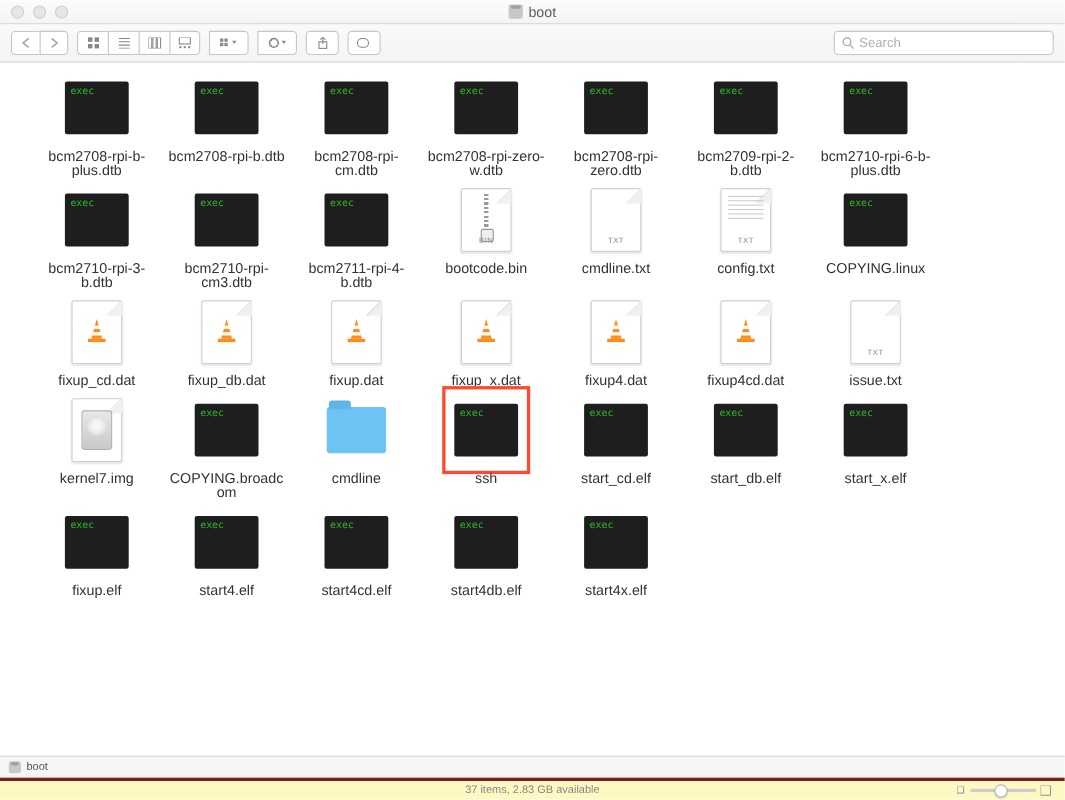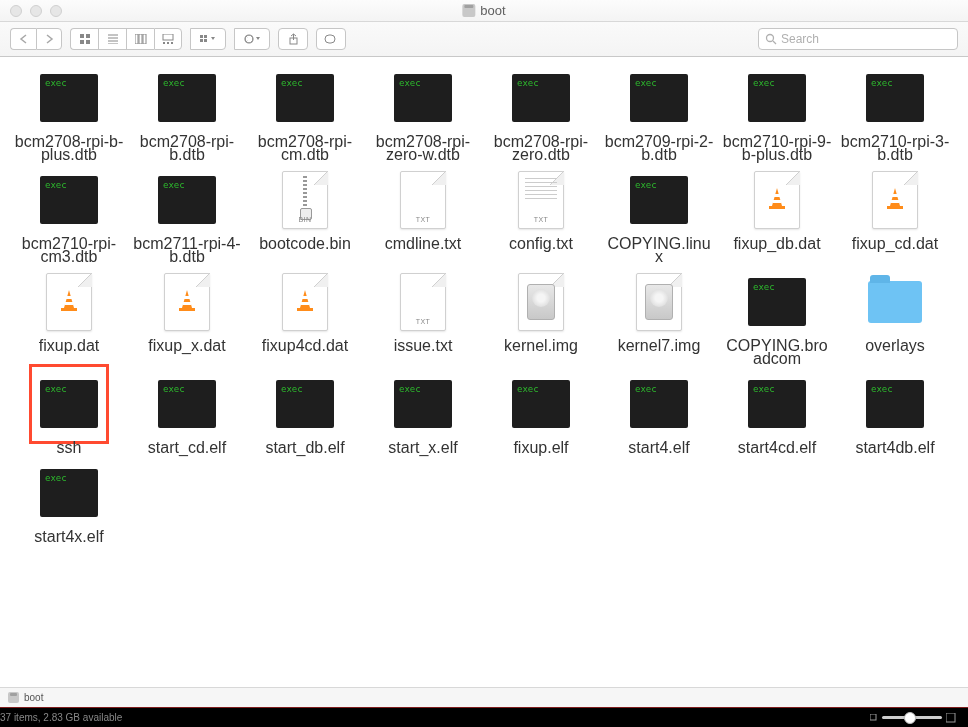--- a/index.html
+++ b/index.html
@@ -19,25 +19,25 @@
 .group .tbtn:first-child { border-radius: 4px 0 0 4px; }
 .group .tbtn:last-child { border-radius: 0 4px 4px 0; border-right: 1px solid #c6c6c6; }
 .tbtn.nav { width: 26px; }
 .tbtn.view { width: 28px; }
 .tbtn.drop { width: 36px; }
 .tbtn.single { width: 30px; margin-right: 8px; }
 .searchbox { margin-left: auto; width: 200px; height: 22px; background: #fff; border: 1px solid #c6c6c6; border-radius: 4px; display: flex; align-items: center; padding: 0 6px; color: #b0b0b0; font-size: 12px; gap: 4px; }
 .mag { width: 12px; height: 12px; }
 
 .content { height: 630px; overflow-y: auto; background: #fff; }
-.grid { display: flex; flex-wrap: wrap; padding: 10px 10px; gap: 0; }
+.grid { display: flex; flex-wrap: wrap; padding: 10px 10px; gap: 0; margin-left: 19px; }
 .item { width: 118px; display: flex; flex-direction: column; align-items: center; margin-bottom: 8px; cursor: pointer; }
 .item.highlight .icon-wrap { outline: 3px solid #ff4a30; outline-offset: 6px; }
 .icon-wrap { width: 62px; height: 62px; display: flex; align-items: center; justify-content: center; margin-bottom: 6px; }
-.label { font-size: 16px; color: #333; text-align: center; line-height: 13px; max-width: 110px; word-wrap: break-word; }
+.label { font-size: 13px; color: #333; text-align: center; line-height: 13px; max-width: 110px; word-wrap: break-word; }
 
 .exec { width: 58px; height: 48px; background: #1e1e1e; border-radius: 2px; position: relative; display: flex; align-items: flex-start; }
 .exec span { color: #2db82d; font-size: 9px; font-family: Monaco, monospace; padding: 4px 5px; }
 
 .doc { width: 46px; height: 58px; background: #fff; border: 1px solid #d0d0d0; border-radius: 2px; position: relative; box-shadow: 0 1px 2px rgba(0,0,0,0.1); }
 .dogear { position: absolute; top: -1px; right: -1px; width: 14px; height: 14px; background: linear-gradient(135deg, transparent 48%, #d0d0d0 50%, #f0f0f0 52%); }
 .ftype { position: absolute; bottom: 5px; left: 0; right: 0; text-align: center; font-size: 7px; color: #888; letter-spacing: 0.5px; }
 .cone { width: 26px; height: 26px; position: absolute; top: 14px; left: 50%; transform: translateX(-50%); }
 .zipper { position: absolute; top: 4px; left: 50%; transform: translateX(-50%); width: 4px; height: 36px; background: repeating-linear-gradient(180deg, #999 0px, #999 2px, #fff 2px, #fff 4px); }
 .zipper::after { content:""; position:absolute; bottom:-8px; left:-3px; width:10px; height:10px; border:1px solid #999; border-radius:2px; background:#eee; }
@@ -48,21 +48,21 @@
 .hdd .dogear { position: absolute; top: -1px; right: -1px; width: 14px; height: 14px; background: linear-gradient(135deg, transparent 48%, #d0d0d0 50%, #f0f0f0 52%); }
 .hdd-inner { width: 28px; height: 36px; background: linear-gradient(#e8e8e8, #c8c8c8); border-radius: 3px; position: relative; border:1px solid #b0b0b0; }
 .hdd-inner::before { content:""; position:absolute; top:4px; left:4px; right:4px; bottom:12px; border-radius:50%; background: radial-gradient(circle, #f5f5f5 30%, #d0d0d0); }
 
 .folder { width: 54px; height: 42px; background: #6ec3f4; border-radius: 3px; position: relative; }
 .folder::before { content:""; position:absolute; top:-6px; left:2px; width: 20px; height: 8px; background: #5fb5e8; border-radius: 3px 3px 0 0; }
 
 .pathbar { height: 20px; background: #f6f6f6; border-top: 1px solid #d8d8d8; display: flex; align-items: center; padding: 0 8px; gap: 5px; font-size: 10px; color: #555; }
 .pathbar .disk-icon { width: 11px; height: 11px; }
 
-.statusbar { height: 20px; background: #000000; border-top: 1px solid #7f1d1d; display: flex; align-items: center; justify-content: flex-start; font-size: 10px; color: #888; position: relative; }
+.statusbar { height: 20px; background: #fef9c3; border-top: 3px solid #7f1d1d; display: flex; align-items: center; justify-content: center; font-size: 10px; color: #888; position: relative; }
 .zoom { position: absolute; right: 12px; display: flex; align-items: center; gap: 4px; }
 .slider { width: 60px; height: 3px; background: #ccc; border-radius: 2px; position: relative; }
 .slider::after { content:""; position:absolute; top:-4px; left: 22px; width:10px; height:10px; background:#fff; border:1px solid #bbb; border-radius:50%; box-shadow:0 1px 2px rgba(0,0,0,0.2); }
 </style>
 </head>
 <body>
 
 <div class="titlebar">
   <div class="traffic">
     <div class="dot"></div>
@@ -210,21 +210,21 @@
           </div>
         </div>
         <div class="label">bcm2709-rpi-2-b.dtb</div>
       </div>
       <div class="item">
         <div class="icon-wrap">
           <div class="exec">
             <span>exec</span>
           </div>
         </div>
-        <div class="label">bcm2710-rpi-9-b-plus.dtb</div>
+        <div class="label">bcm2710-rpi-6-b-plus.dtb</div>
       </div>
       <div class="item">
         <div class="icon-wrap">
           <div class="exec">
             <span>exec</span>
           </div>
         </div>
         <div class="label">bcm2710-rpi-3-b.dtb</div>
       </div>
       <div class="item">
@@ -292,48 +292,48 @@
           <div class="doc">
             <div class="dogear"></div>
             <div class="cone"><svg viewBox="0 0 26 26">
                 <path d="M13 2l5 18H8z" fill="#ff8c1a"></path>
                 <rect x="10" y="8" width="6" height="3" fill="#fff"></rect>
                 <rect x="9" y="14" width="8" height="3" fill="#fff"></rect>
                 <rect x="5" y="20" width="16" height="3" fill="#ff8c1a"></rect>
               </svg></div>
           </div>
         </div>
+        <div class="label">fixup_cd.dat</div>
+      </div>
+      <div class="item">
+        <div class="icon-wrap">
+          <div class="doc">
+            <div class="dogear"></div>
+            <div class="cone"><svg viewBox="0 0 26 26">
+                <path d="M13 2l5 18H8z" fill="#ff8c1a"></path>
+                <rect x="10" y="8" width="6" height="3" fill="#fff"></rect>
+                <rect x="9" y="14" width="8" height="3" fill="#fff"></rect>
+                <rect x="5" y="20" width="16" height="3" fill="#ff8c1a"></rect>
+              </svg></div>
+          </div>
+        </div>
         <div class="label">fixup_db.dat</div>
       </div>
       <div class="item">
         <div class="icon-wrap">
           <div class="doc">
             <div class="dogear"></div>
             <div class="cone"><svg viewBox="0 0 26 26">
                 <path d="M13 2l5 18H8z" fill="#ff8c1a"></path>
                 <rect x="10" y="8" width="6" height="3" fill="#fff"></rect>
                 <rect x="9" y="14" width="8" height="3" fill="#fff"></rect>
                 <rect x="5" y="20" width="16" height="3" fill="#ff8c1a"></rect>
               </svg></div>
           </div>
         </div>
-        <div class="label">fixup_cd.dat</div>
-      </div>
-      <div class="item">
-        <div class="icon-wrap">
-          <div class="doc">
-            <div class="dogear"></div>
-            <div class="cone"><svg viewBox="0 0 26 26">
-                <path d="M13 2l5 18H8z" fill="#ff8c1a"></path>
-                <rect x="10" y="8" width="6" height="3" fill="#fff"></rect>
-                <rect x="9" y="14" width="8" height="3" fill="#fff"></rect>
-                <rect x="5" y="20" width="16" height="3" fill="#ff8c1a"></rect>
-              </svg></div>
-          </div>
-        </div>
         <div class="label">fixup.dat</div>
       </div>
       <div class="item">
         <div class="icon-wrap">
           <div class="doc">
             <div class="dogear"></div>
             <div class="cone"><svg viewBox="0 0 26 26">
                 <path d="M13 2l5 18H8z" fill="#ff8c1a"></path>
                 <rect x="10" y="8" width="6" height="3" fill="#fff"></rect>
                 <rect x="9" y="14" width="8" height="3" fill="#fff"></rect>
@@ -348,62 +348,67 @@
           <div class="doc">
             <div class="dogear"></div>
             <div class="cone"><svg viewBox="0 0 26 26">
                 <path d="M13 2l5 18H8z" fill="#ff8c1a"></path>
                 <rect x="10" y="8" width="6" height="3" fill="#fff"></rect>
                 <rect x="9" y="14" width="8" height="3" fill="#fff"></rect>
                 <rect x="5" y="20" width="16" height="3" fill="#ff8c1a"></rect>
               </svg></div>
           </div>
         </div>
+        <div class="label">fixup4.dat</div>
+      </div>
+      <div class="item">
+        <div class="icon-wrap">
+          <div class="doc">
+            <div class="dogear"></div>
+            <div class="cone"><svg viewBox="0 0 26 26">
+                <path d="M13 2l5 18H8z" fill="#ff8c1a"></path>
+                <rect x="10" y="8" width="6" height="3" fill="#fff"></rect>
+                <rect x="9" y="14" width="8" height="3" fill="#fff"></rect>
+                <rect x="5" y="20" width="16" height="3" fill="#ff8c1a"></rect>
+              </svg></div>
+          </div>
+        </div>
         <div class="label">fixup4cd.dat</div>
       </div>
       <div class="item">
         <div class="icon-wrap">
           <div class="doc">
             <div class="dogear"></div>
             <div class="ftype">TXT</div>
           </div>
         </div>
         <div class="label">issue.txt</div>
       </div>
       <div class="item">
         <div class="icon-wrap">
           <div class="hdd">
             <div class="dogear"></div>
             <div class="hdd-inner"></div>
           </div>
         </div>
-        <div class="label">kernel.img</div>
-      </div>
-      <div class="item">
-        <div class="icon-wrap">
-          <div class="hdd">
-            <div class="dogear"></div>
-            <div class="hdd-inner"></div>
-          </div>
-        </div>
         <div class="label">kernel7.img</div>
       </div>
       <div class="item">
         <div class="icon-wrap">
           <div class="exec">
             <span>exec</span>
           </div>
         </div>
         <div class="label">COPYING.broadcom</div>
       </div>
       <div class="item">
         <div class="icon-wrap">
           <div class="folder"></div>
         </div>
-        <div class="label">overlays</div>
+        <div class="label">cmdline</div>
       </div>
       <div class="item highlight">
         <div class="icon-wrap">
           <div class="exec">
             <span>exec</span>
           </div>
         </div>
         <div class="label">ssh</div>
       </div>
       <div class="item">

